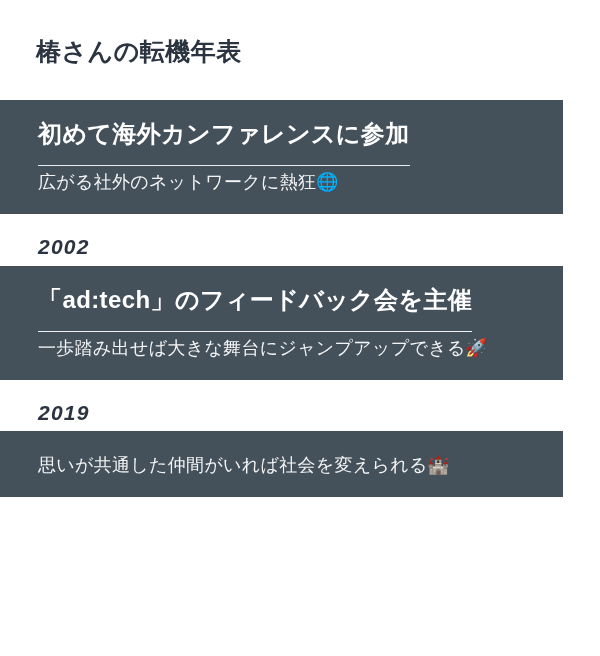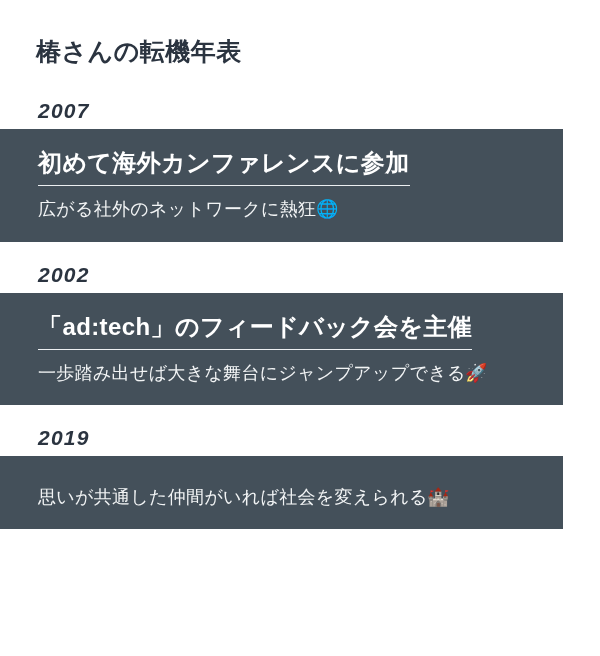--- a/index.html
+++ b/index.html
@@ -65,27 +65,27 @@
     padding: 18px 20px 20px 38px;
   }
 
   .entry-headline {
     display: inline-block;
     font-size: 24px;
     font-weight: 700;
     color: #ffffff;
     letter-spacing: 0.4px;
     line-height: 1.3;
-    padding-bottom: 7px;
+    padding-bottom: 16px;
     border-bottom: 1.5px solid #eceff1;
     white-space: nowrap;
   }
 
   .entry-note {
-    margin-top: 11px;
+    margin-top: 4px;
     font-size: 18px;
     font-weight: 400;
     color: #f2f4f5;
     letter-spacing: 0.3px;
     line-height: 1.35;
     white-space: nowrap;
   }
 
   .emoji {
     font-family: "DejaVu Sans", sans-serif;
@@ -95,21 +95,20 @@
 </head>
 <body>
 
 <div class="page">
 
   <div class="page-title">椿さんの転機年表</div>
 
   <div class="timeline">
 
     <div class="entry">
-      <div class="entry-year">2007</div>
       <div class="entry-card">
         <div class="entry-headline">初めて海外カンファレンスに参加</div>
         <div class="entry-note">
           <span>広がる社外のネットワークに熱狂</span><span class="emoji">🌐</span>
         </div>
       </div>
     </div>
 
     <div class="entry">
       <div class="entry-year">2002</div>

